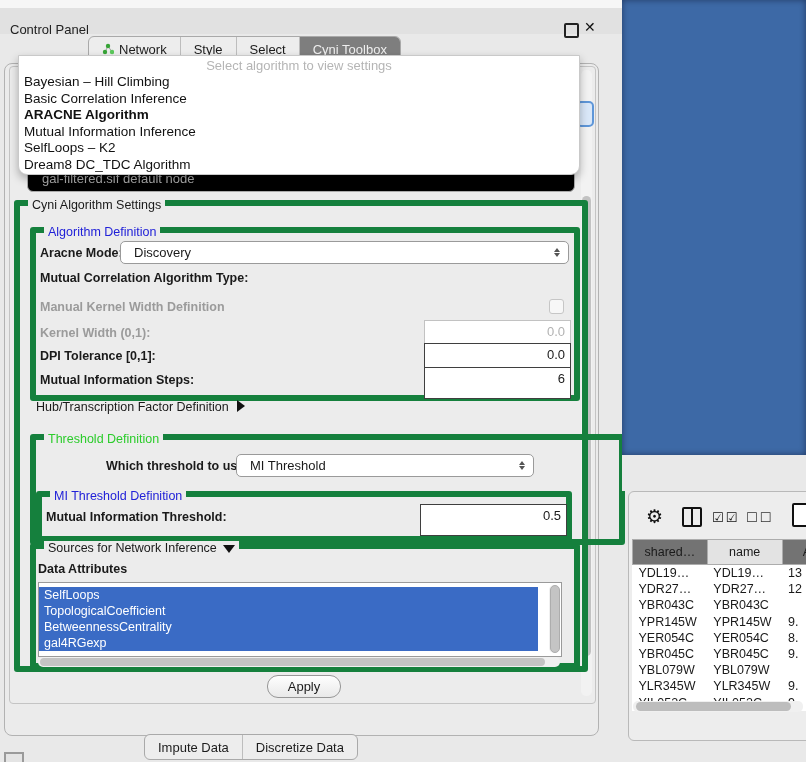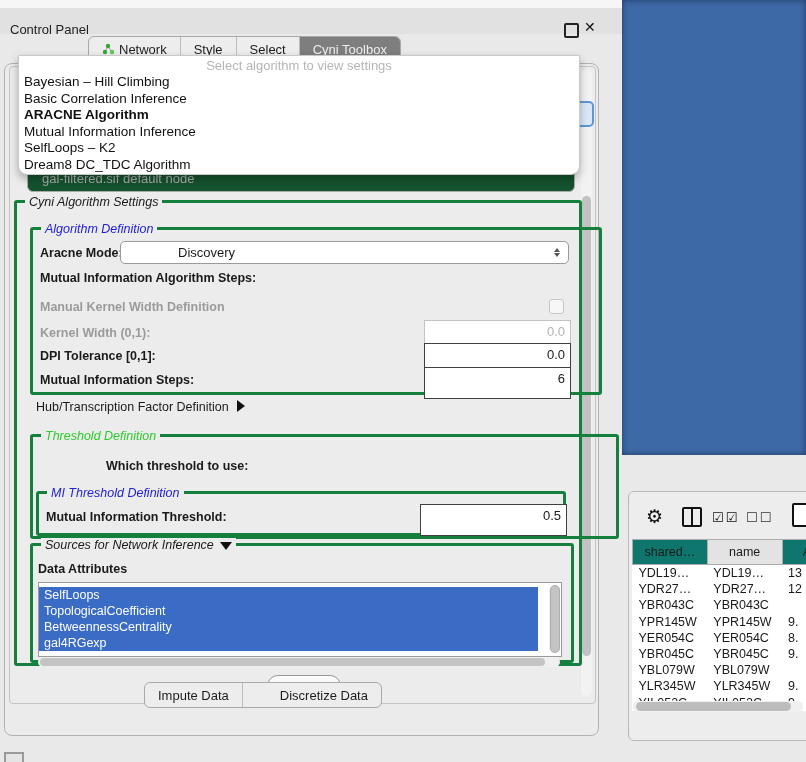--- a/index.html
+++ b/index.html
@@ -8,50 +8,50 @@
   .abs{position:absolute;}
   
   #top-strip{left:0;top:0;width:806px;height:8px;background:#F6F6F6;border-bottom:1px solid #DDD;}
   #cp-header{left:0;top:8px;width:622px;height:26px;background:#E1E1E1;}
   #cp-title{left:10px;top:14px;font-size:13px;color:#222;}
   #float-icon{left:564px;top:15px;width:11px;height:11px;border:2px solid #222;border-radius:2px;}
   #close-icon{left:584px;top:11px;font-size:14px;font-weight:bold;color:#111;}
   
   .tabbar{display:flex;border:1px solid #A9A9A9;border-radius:6px;overflow:hidden;background:#EDEDED;height:24px;}
   #top-tabbar{left:88px;top:36px;}
-  #bottom-tabbar{left:144px;top:682px;gap:24px;}
+  #bottom-tabbar{left:144px;top:734px;}
   .tab{display:flex;align-items:center;gap:5px;padding:0 13px;font-size:13px;color:#1c1c1c;
        border-right:1px solid #BDBDBD;white-space:nowrap;cursor:default;}
   .tab:last-child{border-right:none;}
   .tab.sel{background:#7E7E7E;color:#EFEFEF;}
   .net-glyph{width:12px;height:12px;display:inline-block;}
   
   #outer-panel{left:4px;top:63px;width:593px;height:671px;border:1px solid #B2B2B2;border-radius:8px;background:#EBEBEB;}
   #inner-panel{left:9px;top:66px;width:585px;height:636px;border:1px solid #C4C4C4;border-radius:4px;background:#ECECEC;}
   #cp-vscroll{left:581px;top:70px;width:11px;height:626px;background:#F2F2F2;border-radius:5px;}
   #cp-vscroll .thumb{position:absolute;left:1px;top:126px;width:9px;height:460px;background:#C2C2C2;border-radius:5px;}
   
-  #bg-combo{left:27px;top:166px;width:546px;height:24px;border:1px solid #ABABAB;border-radius:6px;background:#14532d;}
+  #bg-combo{left:27px;top:166px;width:546px;height:24px;border:1px solid #ABABAB;border-radius:6px;background:#000000;}
   #bg-combo span{position:absolute;left:14px;top:4px;font-size:13px;color:#ABABAB;white-space:nowrap;}
   #focus-sliver{left:576px;top:101px;width:14px;height:22px;border:2px solid #5E96D8;border-radius:5px;background:#D9E7F8;}
   
   #dropdown{left:18px;top:55px;width:560px;height:118px;background:#FFFFFF;border:1px solid #C9C9C9;
             border-radius:0 0 9px 9px;box-shadow:0 4px 9px rgba(0,0,0,.28);z-index:30;}
   #dd-prompt{text-align:center;font-size:13px;color:#B5B5B5;padding-top:2px;height:16px;}
   .dd-item{height:16.5px;line-height:16.5px;font-size:13.5px;padding-left:5px;color:#111;white-space:nowrap;}
   .dd-item.bold{font-weight:bold;}
   
-  .group{position:absolute;border:3px solid #15803d;border-radius:3px;font-style:italic;}
+  .group{position:absolute;border:6px solid #15803d;border-radius:3px;}
   .gtitle{position:absolute;top:-8px;left:8px;background:#ECECEC;padding:0 4px;font-size:12.5px;white-space:nowrap;}
   .gtitle.blue{color:#2121D8;}
   .gtitle.green{color:#2BCC2B;}
   .lbl{position:absolute;font-size:12.5px;font-weight:bold;color:#1a1a1a;white-space:nowrap;}
   .lbl.dis{color:#9B9B9B;}
   .combo{position:absolute;background:#FFF;border:1px solid #9A9A9A;border-radius:5px;display:flex;align-items:center;}
-  .combo .val{flex:1;font-size:13px;padding-left:13px;white-space:nowrap;margin-left:44px;}
+  .combo .val{flex:1;font-size:13px;padding-left:13px;white-space:nowrap;}
   .spin{width:14px;display:flex;flex-direction:column;align-items:center;gap:1px;margin-right:4px;}
   .spin i{display:block;width:0;height:0;border-left:3.5px solid transparent;border-right:3.5px solid transparent;}
   .spin .up{border-bottom:4px solid #555;}
   .spin .dn{border-top:4px solid #555;}
   .field{position:absolute;background:#FFF;border:1.5px solid #3F3F3F;text-align:right;
          font-size:13px;padding:0 5px 10px 0;display:flex;align-items:center;justify-content:flex-end;}
   .field.dis{border:1px solid #C2C2C2;color:#B2B2B2;}
   .chk{position:absolute;width:13px;height:13px;border:1px solid #C6C6C6;border-radius:3px;background:#F7F7F7;}
   .tri-right{display:inline-block;width:0;height:0;border-top:6px solid transparent;border-bottom:6px solid transparent;
              border-left:8px solid #111;margin-left:8px;vertical-align:-1px;}
@@ -76,21 +76,21 @@
   #table-panel{left:628px;top:491px;width:190px;height:248px;background:#EDEDED;border:1px solid #B9B9B9;border-radius:6px;}
   .ticon{position:absolute;color:#111;}
   #gear-icon{left:646px;top:505px;font-size:19px;}
   #cols-icon{left:682px;top:507px;width:16px;height:16px;border:2.5px solid #111;border-radius:2px;}
   #cols-icon i{position:absolute;left:6.5px;top:0;width:2.5px;height:16px;background:#111;}
   #chk-icon{left:712px;top:510px;font-size:13px;letter-spacing:2px;}
   #unchk-icon{left:746px;top:510px;font-size:13px;letter-spacing:2px;color:#333;}
   #file-icon{left:792px;top:503px;width:16px;height:20px;border:2.5px solid #111;border-radius:2px;background:#FFF;}
   #node-table{left:632px;top:539px;width:200px;border-collapse:collapse;font-size:12.5px;background:#FFF;}
   #node-table th{height:22px;border:1px solid #ACACAC;font-weight:normal;font-size:12.5px;text-align:center;}
-  #node-table th.hl{background:#0f766e;}
+  #node-table th.hl{background:#737373;}
   #node-table th.plain{background:#E3E3E3;}
   #node-table td{height:16.2px;padding:0 2px 0 6px;white-space:nowrap;overflow:hidden;}
   #tbl-clip{left:632px;top:539px;width:174px;height:173px;overflow:hidden;}
   #tbl-hscroll{left:633px;top:701px;width:170px;height:11px;background:#F0F0F0;border-radius:5px;z-index:5;}
   #tbl-hscroll .thumb{position:absolute;left:3px;top:1px;width:155px;height:9px;background:#BDBDBD;border-radius:5px;}
 </style>
 </head>
 <body>
 
 <div id="app">
@@ -145,49 +145,56 @@
         <div class="dd-item">Mutual Information Inference</div>
         <div class="dd-item">SelfLoops – K2</div>
         <div class="dd-item">Dream8 DC_TDC Algorithm</div>
       </div>
   </div>
 
   <div class="group" id="settings-group" style="left:14px;top:200px;width:562px;height:460px;">
     <span class="gtitle">Cyni Algorithm Settings</span>
   </div>
 
-  <div class="group" style="left:30px;top:227px;width:538px;height:162px;padding-left:28px;">
+  <div class="group" style="left:30px;top:227px;width:538px;height:162px;">
     <span class="gtitle blue">Algorithm Definition</span>
   </div>
   <span class="lbl" style="left:40px;top:246px;">Aracne Mode:</span>
   <div class="combo" style="left:120px;top:241px;width:447px;height:21px;">
     <span class="val">Discovery</span>
     <span class="spin">
         <i class="up"></i>
         <i class="dn"></i>
       </span>
   </div>
-  <span class="lbl" style="left:40px;top:271px;">Mutual Information Algorithm Steps:</span>
+  <span class="lbl" style="left:40px;top:271px;">Mutual Correlation Algorithm Type:</span>
   <span class="lbl dis" style="left:40px;top:300px;">Manual Kernel Width Definition</span>
   <span class="chk" style="left:549px;top:299px;"></span>
   <span class="lbl dis" style="left:40px;top:326px;">Kernel Width (0,1):</span>
   <div class="field dis" style="left:424px;top:320px;width:140px;height:20px;">0.0</div>
   <span class="lbl" style="left:40px;top:349px;">DPI Tolerance [0,1]:</span>
   <div class="field" style="left:424px;top:343px;width:140px;height:20px;">0.0</div>
   <span class="lbl" style="left:40px;top:373px;">Mutual Information Steps:</span>
   <div class="field" style="left:424px;top:367px;width:140px;height:20px;">6</div>
 
   <div class="abs" style="left:36px;top:400px;font-size:12.5px;">
     <span>Hub/Transcription Factor Definition</span><span class="tri-right"></span>
   </div>
 
   <div class="group" style="left:30px;top:434px;width:538px;height:99px;padding-left:45px;">
     <span class="gtitle green">Threshold Definition</span>
   </div>
   <span class="lbl" style="left:84px;top:459px;margin-left:22px;">Which threshold to use:</span>
+  <div class="combo" style="left:236px;top:454px;width:296px;height:21px;">
+    <span class="val">MI Threshold</span>
+    <span class="spin">
+        <i class="up"></i>
+        <i class="dn"></i>
+      </span>
+  </div>
   <div class="group" style="left:36px;top:491px;width:524px;height:39px;">
     <span class="gtitle blue">MI Threshold Definition</span>
   </div>
   <span class="lbl" style="left:46px;top:510px;">Mutual Information Threshold:</span>
   <div class="field" style="left:420px;top:504px;width:140px;height:20px;">0.5</div>
 
   <div class="group" style="left:30px;top:543px;width:538px;height:114px;">
     <span class="gtitle"><span>Sources for Network Inference</span><span class="tri-down"></span></span>
   </div>
   <span class="lbl" style="left:38px;top:562px;">Data Attributes</span>

